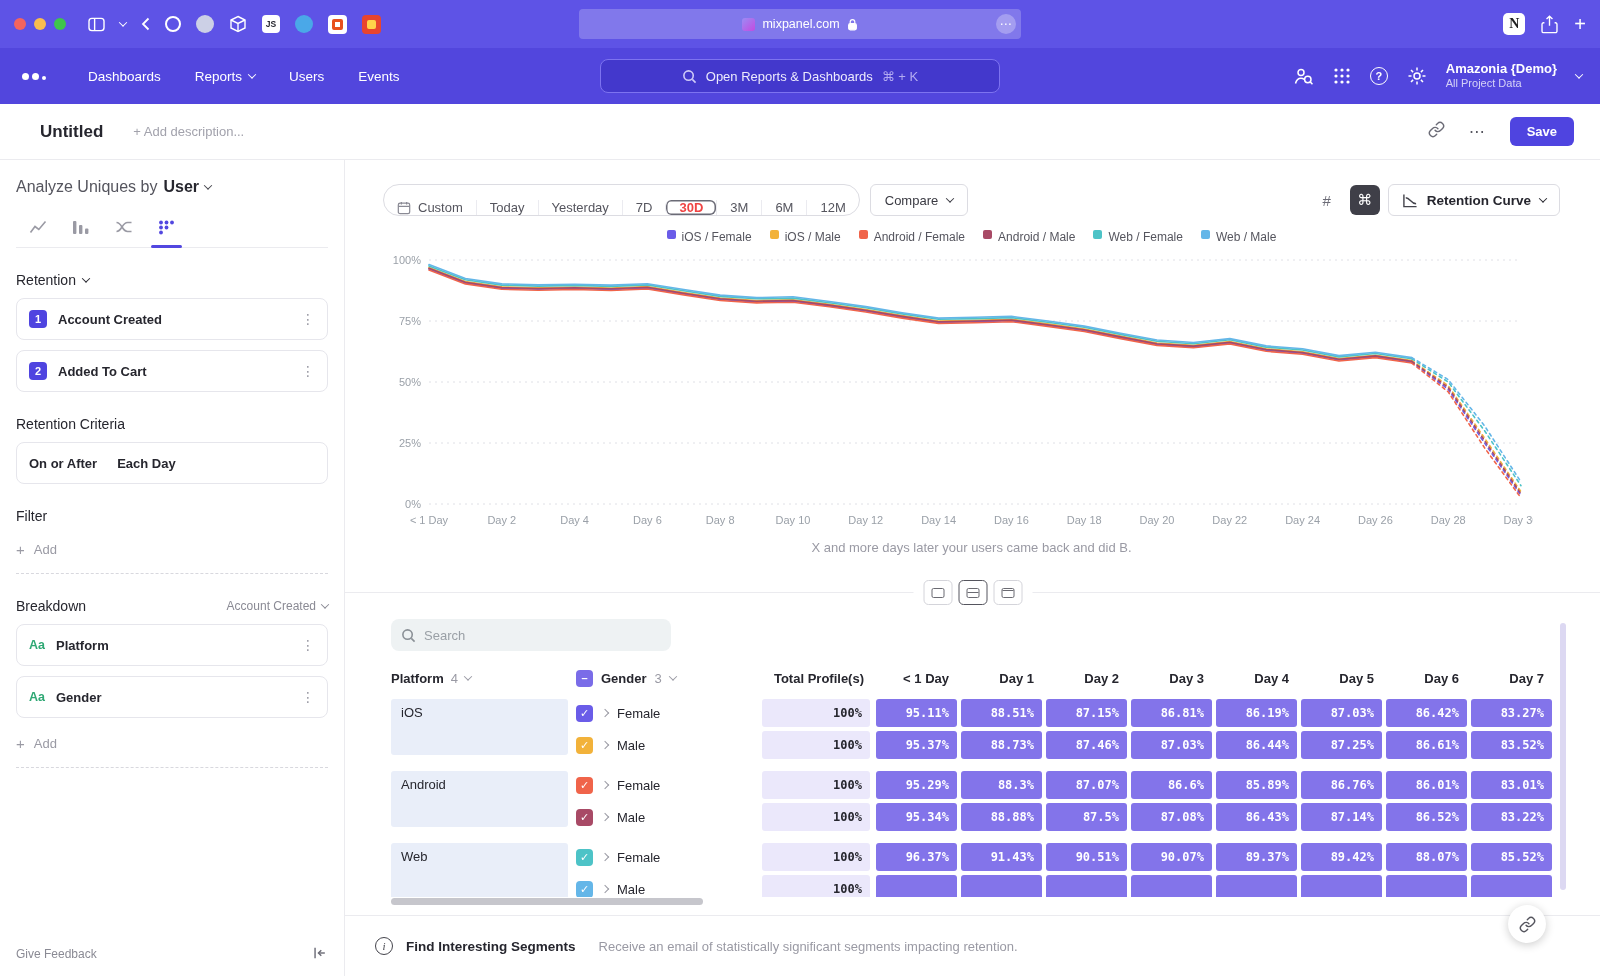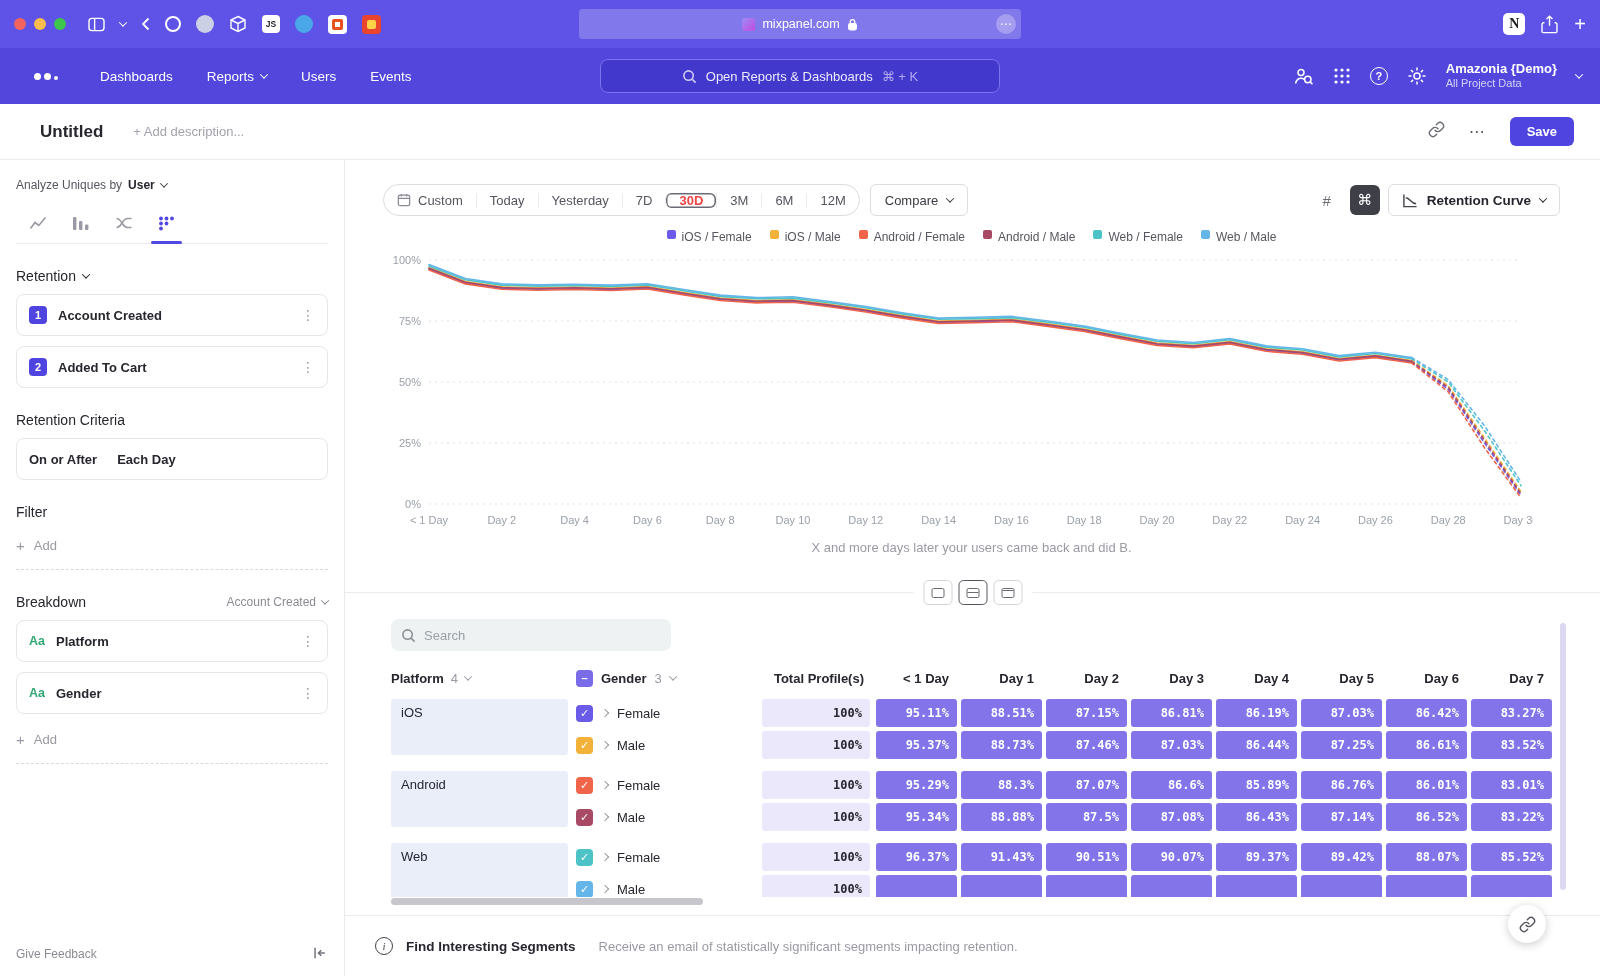--- a/index.html
+++ b/index.html
@@ -27,21 +27,21 @@
 .ext7{width:19px;height:19px;background:#e8442e;border-radius:4px}
 .ext7 i{display:block;width:9px;height:9px;background:#ffd24a;border-radius:2px}
 .addr{position:absolute;left:50%;top:9px;transform:translateX(-50%);width:442px;height:30px;background:rgba(255,255,255,.22);border-radius:4px;display:flex;align-items:center;justify-content:center;gap:7px;color:#fff;font-size:12.5px}
 .favicon{width:13px;height:13px;border-radius:3px;background:linear-gradient(135deg,#9b8cf5,#c44ae0)}
 .addr-more{position:absolute;right:5px;width:20px;height:20px;border-radius:50%;background:rgba(255,255,255,.28);display:flex;align-items:center;justify-content:center;font-size:12px;letter-spacing:1px}
 .chrome-right{position:absolute;right:14px;display:flex;gap:16px;align-items:center;color:#fff}
 .notion{width:22px;height:22px;background:#fff;border-radius:5px;color:#1f1f1f;font-weight:700;font-family:"Liberation Serif",serif;display:flex;align-items:center;justify-content:center;font-size:14px}
 .plusbtn{font-size:20px;line-height:20px;font-weight:400}
 
 
-.topnav{height:56px;background:#5246dd;display:flex;align-items:center;padding:0 34px;position:relative;color:#fff}
+.topnav{height:56px;background:#5246dd;display:flex;align-items:center;padding:0 22px;position:relative;color:#fff}
 .logo{display:flex;gap:3px;align-items:center;margin-right:42px}
 .logo i{display:block;border-radius:50%;background:#fff}
 .logo .d1{width:7px;height:7px}.logo .d2{width:7px;height:7px}.logo .d3{width:4px;height:4px;align-self:flex-end}
 .nav-items{display:flex;gap:34px;font-size:13.5px;align-items:center}
 .nav-item{display:flex;align-items:center;gap:7px;cursor:pointer}
 .nav-search{position:absolute;left:50%;transform:translateX(-50%);width:400px;height:34px;background:#4338cc;border:1px solid #7d73f0;border-radius:8px;display:flex;align-items:center;justify-content:center;gap:9px;font-size:13px;color:#eceafc;cursor:pointer}
 .nav-search .shortcut{color:#b3abf2}
 .nav-right{position:absolute;right:18px;display:flex;align-items:center;gap:19px}
 .nav-ic{display:flex;align-items:center;justify-content:center;cursor:pointer}
 .help-ic{width:18px;height:18px;border:1.5px solid #fff;border-radius:50%;font-size:11px;font-weight:700;display:flex;align-items:center;justify-content:center}
@@ -56,41 +56,41 @@
 .rh-right{margin-left:auto;display:flex;align-items:center;gap:24px;color:#6b6b76}
 .dots3{font-size:16px;letter-spacing:1px;color:#55555e;cursor:pointer}
 .save-btn{background:#4f44e0;color:#fff;font-size:13px;font-weight:600;padding:7px 17px;border-radius:6px;border:none;cursor:pointer}
 
 
 .content{display:flex;height:816px}
 .sidebar{width:345px;border-right:1px solid #ebebef;position:relative;padding:18px 16px 0;background:#fff;flex:none}
 .main{flex:1;position:relative;background:#fff}
 
 
-.analyze{display:flex;align-items:center;gap:6px;font-size:12px;color:#55555e}
+.analyze{display:flex;align-items:center;gap:6px;font-size:16px;color:#55555e}
 .analyze b{color:#26262e;font-weight:700}
 .side-tabs{display:flex;margin-top:14px;border-bottom:1px solid #ebebef}
 .side-tab{width:43px;padding:9px 0 12px;display:flex;justify-content:center;color:#9a9aa4;position:relative;cursor:pointer}
 .side-tab.active{color:#5247e0}
 .side-tab.active::after{content:'';position:absolute;bottom:-1px;left:6px;right:6px;height:3px;background:#5247e0;border-radius:2px}
 .side-heading{font-size:14px;font-weight:400;color:#26262e;display:flex;align-items:center;gap:7px;margin-top:24px}
 .step-card{margin-top:10px;height:42px;border:1px solid #e6e6ec;border-radius:8px;display:flex;align-items:center;padding:0 12px;gap:11px;background:#fff}
 .step-num{width:18px;height:18px;border-radius:4px;background:#4f44e0;color:#fff;font-size:11px;font-weight:700;display:flex;align-items:center;justify-content:center;flex:none}
 .step-label{font-size:13px;font-weight:600;color:#26262e}
 .prop-type{color:#2fa874;font-weight:700;font-size:12.5px}
 .add-row{margin-top:18px;padding-bottom:16px;color:#9a9aa4;font-size:13px;display:flex;gap:9px;align-items:center;border-bottom:1px dashed #d8d8de;cursor:pointer}
 .add-row .pl{font-size:15px;line-height:13px}
 .breakdown-head{display:flex;align-items:center;margin-top:24px}
 .scope{margin-left:auto;font-size:12px;color:#8a8a94;display:flex;gap:6px;align-items:center;cursor:pointer}
 .sidebar-footer{position:absolute;bottom:0;left:0;right:0;height:44px;display:flex;align-items:center;padding:0 16px;color:#8a8a94;font-size:12px;background:#fff}
 
 
 .chart-area{padding:24px 40px 0 38px;height:432px}
 .ca-toolbar{display:flex;align-items:center}
-.range-group{display:flex;border:1px solid #dcdce2;border-radius:16px;height:32px;background:#fff;align-items:center}
+.range-group{display:flex;border:1px solid #dcdce2;border-radius:16px;height:32px;background:#fff;align-items:flex-end}
 .range-item{display:flex;align-items:center;gap:7px;padding:0 13px;font-size:13px;color:#55555e;cursor:pointer;white-space:nowrap}
 .range-item + .range-item{border-left:1px solid #ebebf0}
 .range-item.selected{font-weight:700;color:#ef4444;box-shadow:inset 0 0 0 1.5px #6b6b76;border-radius:6px}
 .compare-btn{margin-left:10px;height:32px;border:1px solid #dcdce2;border-radius:6px;display:flex;align-items:center;gap:9px;padding:0 14px;font-size:13px;color:#3a3a42;background:#fff;cursor:pointer}
 .ca-right{margin-left:auto;display:flex;align-items:center;gap:8px}
 .icon-btn{width:30px;height:30px;border-radius:6px;display:flex;align-items:center;justify-content:center;color:#6b6b76;font-size:15px;cursor:pointer}
 .icon-btn.dark{background:#3f3f48;color:#fff;font-family:"DejaVu Sans",sans-serif}
 .chart-type-btn{height:32px;border:1px solid #dcdce2;border-radius:6px;display:flex;align-items:center;gap:9px;padding:0 13px;font-size:13.5px;font-weight:600;color:#26262e;background:#fff;cursor:pointer}
 .legend{display:flex;justify-content:center;gap:18px;margin-top:14px}
 .legend-item{display:flex;align-items:flex-start;gap:6px;font-size:12px;color:#55555e;cursor:pointer}

